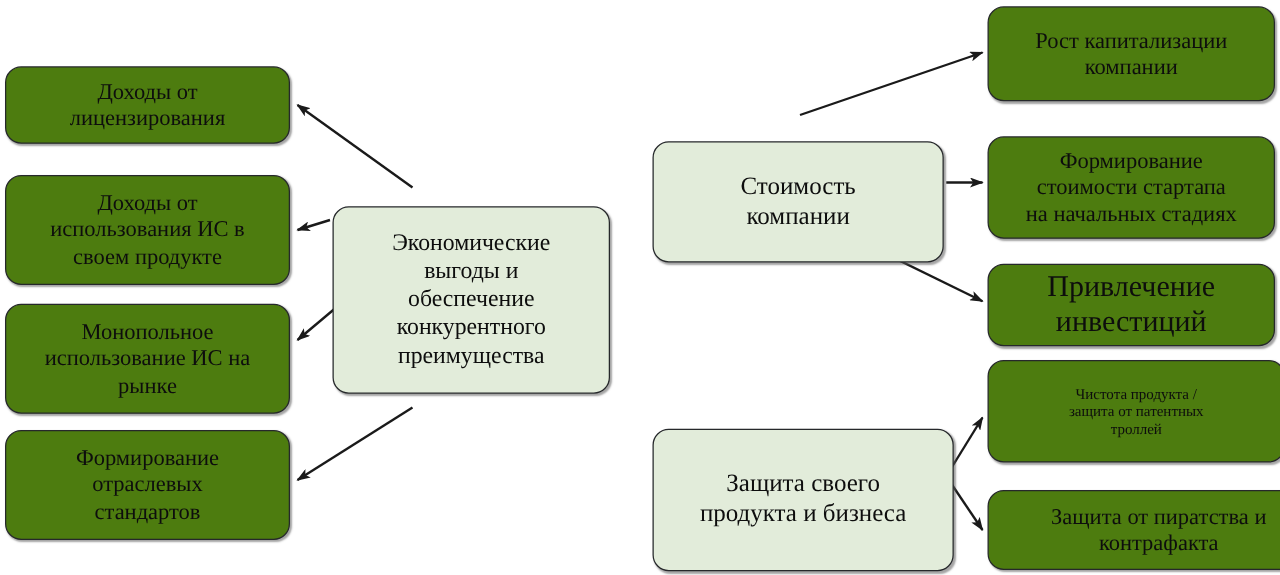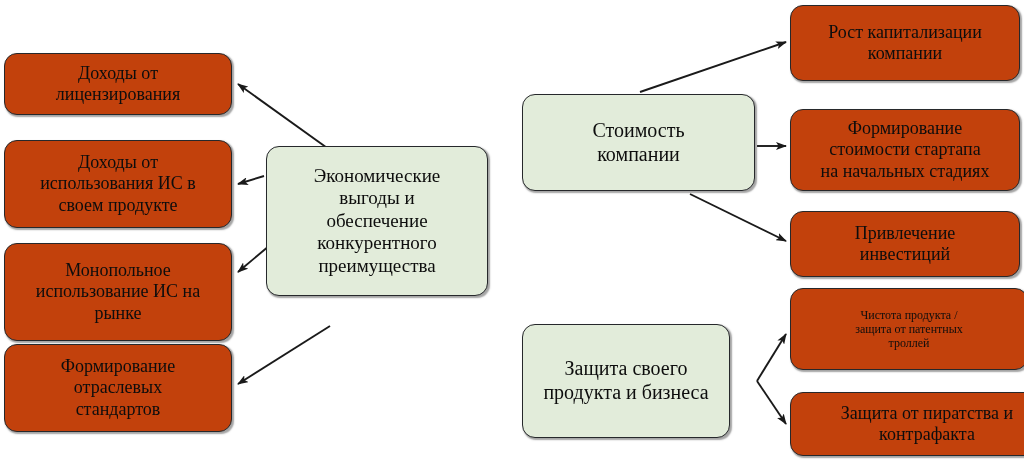--- a/index.html
+++ b/index.html
@@ -36,25 +36,26 @@
     line-height: 1.18;
     padding: 2px 7px;
     box-shadow: 1.5px 1.5px 1.5px rgba(90,90,90,0.55);
   }
   .node .label {
     display: block;
     width: 100%;
     white-space: pre-line;
   }
   .node.blue {
-    background: #c2410c;
+    background: #4d7c0f;
     justify-content: center;
   }
   .node.green {
     background: #e2ecda;
+    margin-top: 19px;
   }
 </style>
 </head>
 <body>
 
 <div id="canvas">
 
   <svg id="arrow-layer" viewBox="0 0 1024 460" xmlns="http://www.w3.org/2000/svg">
     <defs>
       <marker id="arrowhead" markerWidth="11" markerHeight="8" refX="10" refY="4" orient="auto" markerUnits="userSpaceOnUse">
@@ -77,21 +78,21 @@
   <div id="nodes-layer">
       <div class="node blue" style="left: 4px; top: 53px; width: 228px; height: 62px; font-size: 18px;">
         <span class="label">Доходы от
 лицензирования</span>
       </div>
       <div class="node blue" style="left: 4px; top: 140px; width: 228px; height: 88px; font-size: 18px;">
         <span class="label">Доходы от
 использования ИС в
 своем продукте</span>
       </div>
-      <div class="node blue" style="left: 4px; top: 243px; width: 228px; height: 98px; font-size: 18px;">
+      <div class="node blue" style="left: 4px; top: 243px; width: 228px; height: 88px; font-size: 18px;">
         <span class="label">Монопольное
 использование ИС на
 рынке</span>
       </div>
       <div class="node blue" style="left: 4px; top: 344px; width: 228px; height: 88px; font-size: 18px;">
         <span class="label">Формирование
 отраслевых
 стандартов</span>
       </div>
       <div class="node green" style="left: 266px; top: 146px; width: 222px; height: 150px; font-size: 19px;">
@@ -107,25 +108,25 @@
       </div>
       <div class="node blue" style="left: 790px; top: 5px; width: 230px; height: 76px; font-size: 18px;">
         <span class="label">Рост капитализации
 компании</span>
       </div>
       <div class="node blue" style="left: 790px; top: 109px; width: 230px; height: 82px; font-size: 18px;">
         <span class="label">Формирование
 стоимости стартапа
 на начальных стадиях</span>
       </div>
-      <div class="node blue" style="left: 790px; top: 211px; width: 230px; height: 66px; font-size: 18px;">
+      <div class="node blue" style="left: 790px; top: 211px; width: 230px; height: 66px; font-size: 24px;">
         <span class="label">Привлечение
 инвестиций</span>
       </div>
-      <div class="node green" style="left: 522px; top: 324px; width: 208px; height: 114px; font-size: 20px;">
+      <div class="node green" style="left: 522px; top: 324px; width: 241px; height: 114px; font-size: 20px;">
         <span class="label">Защита своего
 продукта и бизнеса</span>
       </div>
       <div class="node blue" style="left: 790px; top: 288px; width: 238px; height: 82px; font-size: 12px;">
         <span class="label">Чистота продукта /
 защита от патентных
 троллей</span>
       </div>
       <div class="node blue" style="left: 790px; top: 392px; width: 274px; height: 64px; font-size: 18px;">
         <span class="label">Защита от пиратства и

